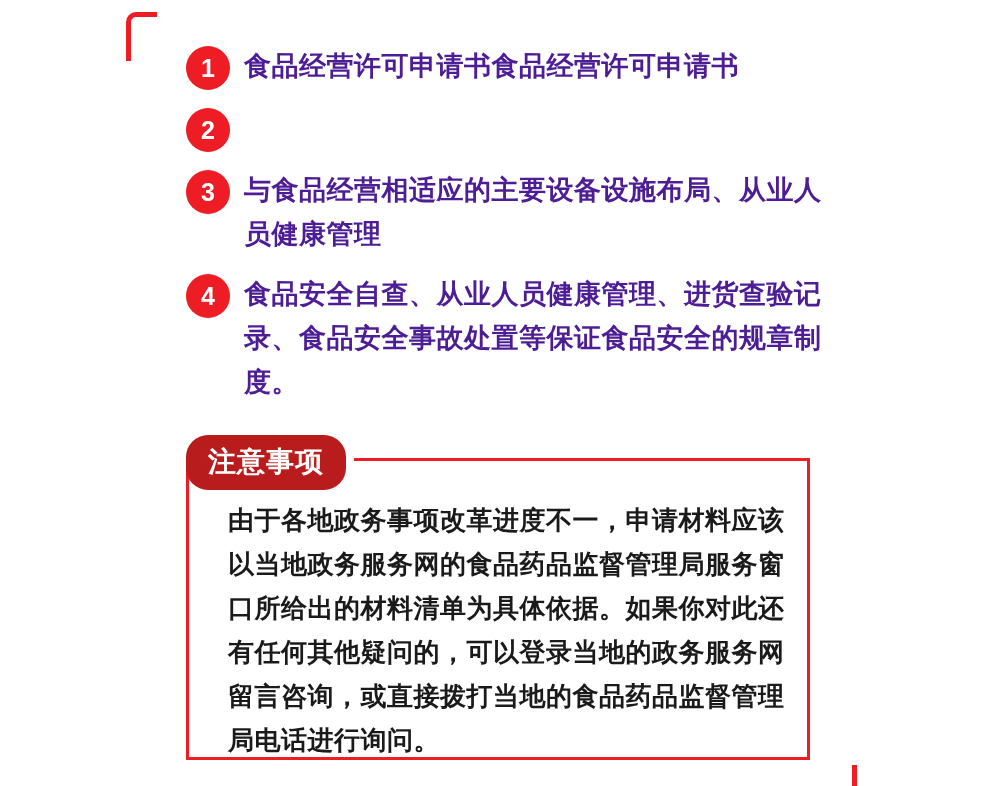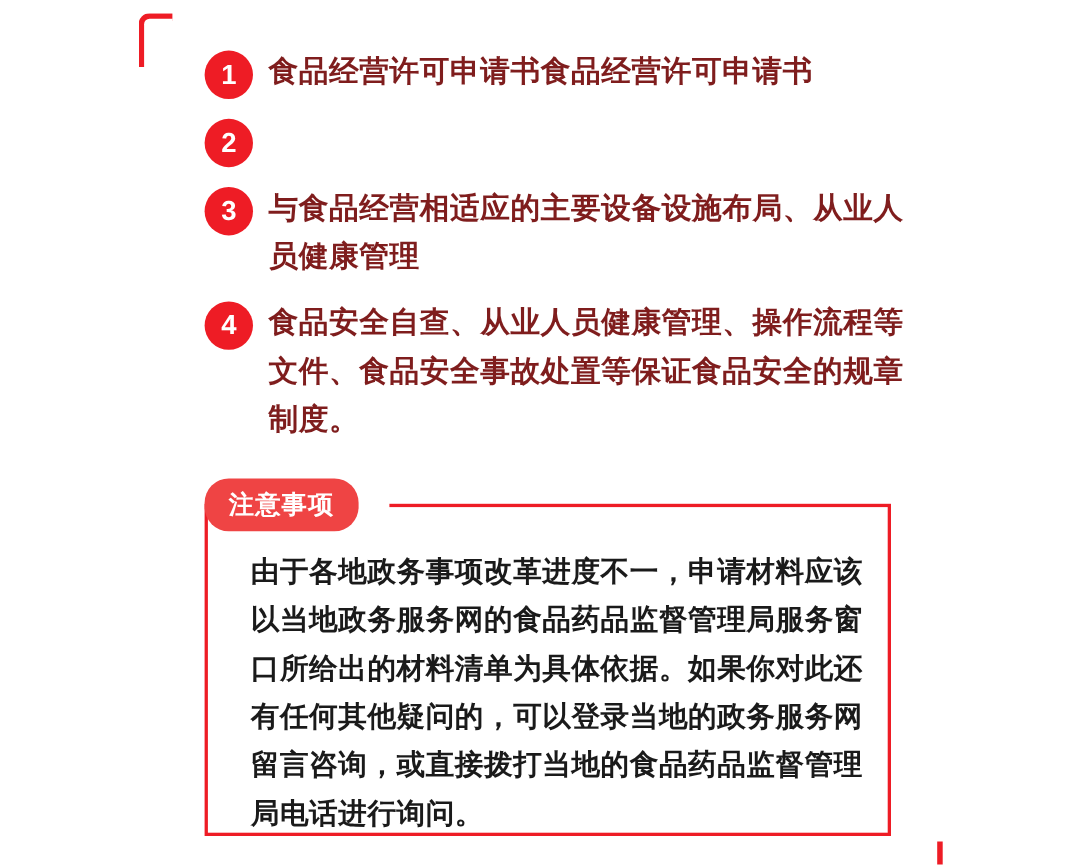--- a/index.html
+++ b/index.html
@@ -59,43 +59,43 @@
     display: flex;
     align-items: center;
     justify-content: center;
     margin-right: 14px;
     margin-top: 2px;
     font-family: "Liberation Sans", "DejaVu Sans", sans-serif;
   }
   .item-text {
     font-size: 27px;
     line-height: 44px;
-    color: #7f1d1d;
+    color: #4c1d95;
     font-weight: bold;
     letter-spacing: 0.5px;
     font-family: "DejaVu Sans", "Liberation Sans", sans-serif;
   }
 
   
   .notice {
     position: absolute;
     left: 186px;
     top: 458px;
     width: 624px;
     height: 302px;
     border: 3px solid #ee1c25;
     box-sizing: border-box;
   }
   .notice-label {
     position: absolute;
     left: 186px;
     top: 435px;
-    background: #ef4444;
+    background: #b91c1c;
     color: #ffffff;
-    font-size: 23px;
+    font-size: 28px;
     font-weight: bold;
     padding: 8px 22px 9px 22px;
     border-radius: 22px;
     letter-spacing: 1px;
     font-family: "DejaVu Sans", "Liberation Sans", sans-serif;
     z-index: 3;
   }
   .notice-mask {
     position: absolute;
     left: 188px;
@@ -131,20 +131,20 @@
   </div>
   <div class="list-item">
     <div class="badge">2</div>
   </div>
   <div class="list-item">
     <div class="badge">3</div>
     <div class="item-text">与食品经营相适应的主要设备设施布局、从业人员健康管理</div>
   </div>
   <div class="list-item">
     <div class="badge">4</div>
-    <div class="item-text">食品安全自查、从业人员健康管理、操作流程等文件、食品安全事故处置等保证食品安全的规章制度。</div>
+    <div class="item-text">食品安全自查、从业人员健康管理、进货查验记录、食品安全事故处置等保证食品安全的规章制度。</div>
   </div>
 </div>
 
 <div class="notice"></div>
 <div class="notice-mask"></div>
 <div class="notice-label">注意事项</div>
 <div class="notice-body">由于各地政务事项改革进度不一，申请材料应该以当地政务服务网的食品药品监督管理局服务窗口所给出的材料清单为具体依据。如果你对此还有任何其他疑问的，可以登录当地的政务服务网留言咨询，或直接拨打当地的食品药品监督管理局电话进行询问。</div>
 
 </body></html>

